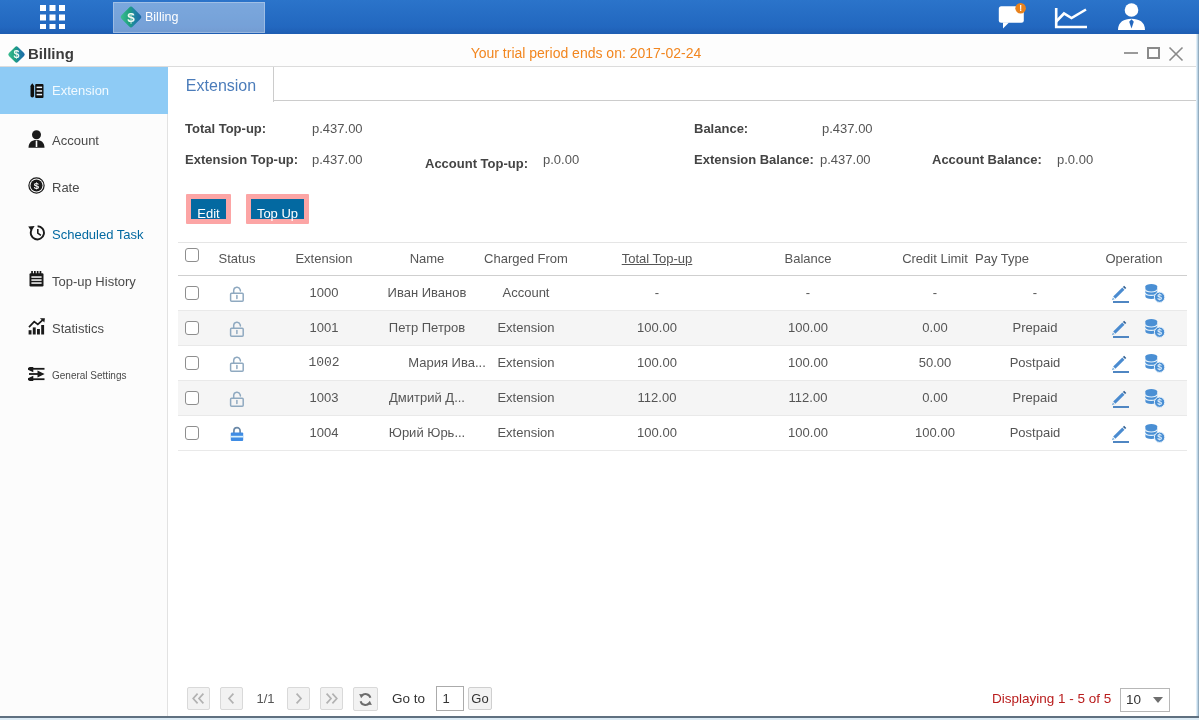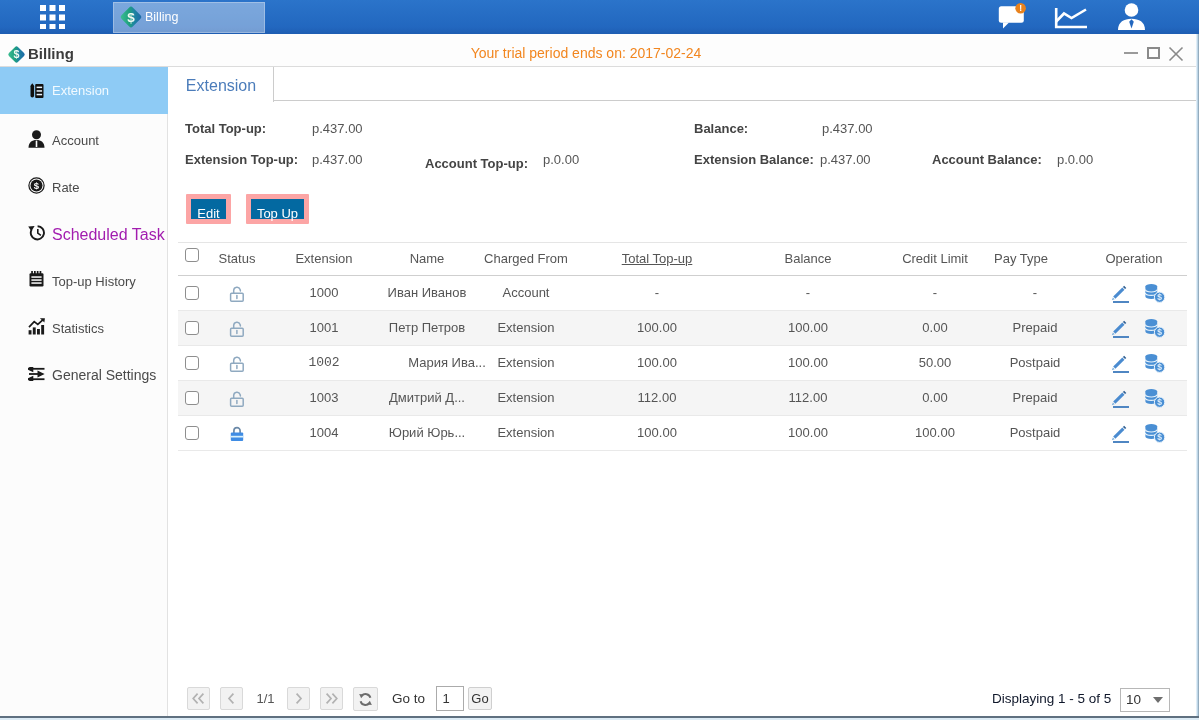--- a/index.html
+++ b/index.html
@@ -132,21 +132,21 @@
     </div>
 
     <div style="position:relative;height:47px;">
       <svg class="abs" style="left:28px;top:13px;" width="18" height="17" viewBox="0 0 18 17">
         <path d="M3.6,5.6 A6.6,6.6 0 1 0 9.6,2.2" fill="none" stroke="#1a1a1a" stroke-width="1.9"></path>
         <polygon points="0.2,2.4 6.6,2.0 3.4,7.2" fill="#1a1a1a"></polygon>
         <g stroke="#1a1a1a" stroke-width="1.6" fill="none">
             <polyline points="9.8,5.0 9.8,9.2 12.9,11.3"></polyline>
           </g>
       </svg>
-      <div class="abs" style="left:52px;top:0;height:47px;line-height:47px;font-size:16px;color:#a21caf;">Scheduled Task</div>
+      <div class="abs" style="left:52px;top:0;height:47px;line-height:47px;font-size:13px;color:#0369a1;">Scheduled Task</div>
     </div>
 
     <div style="position:relative;height:47px;">
       <svg class="abs" style="left:29px;top:13px;" width="15" height="16" viewBox="0 0 15 16">
         <rect x="0.5" y="2.2" width="14" height="13.3" rx="1.2" fill="#1a1a1a"></rect>
         <g fill="#1a1a1a">
             <rect x="2.2" y="0" width="1.7" height="3.5"></rect>
             <rect x="5" y="0" width="1.7" height="3.5"></rect>
             <rect x="7.8" y="0" width="1.7" height="3.5"></rect>
             <rect x="10.6" y="0" width="1.7" height="3.5"></rect>
@@ -178,21 +178,21 @@
       <svg class="abs" style="left:28px;top:15px;" width="18" height="14" viewBox="0 0 18 14">
         <g stroke="#1a1a1a" stroke-width="1.8" fill="#1a1a1a">
           <line x1="3.5" y1="1.8" x2="16.5" y2="1.8"></line>
             <polygon points="0.2,1.8 4.4,-0.3 4.4,3.9"></polygon>
           <line x1="1" y1="7" x2="11.5" y2="7"></line>
             <polygon points="14.6,7 10.4,4.9 10.4,9.1"></polygon>
           <line x1="3.5" y1="12.2" x2="16.5" y2="12.2"></line>
             <polygon points="0.2,12.2 4.4,10.1 4.4,14.3"></polygon>
         </g>
       </svg>
-      <div class="abs" style="left:52px;top:0;height:47px;line-height:47px;font-size:14px;color:#4a4a4a;">General Settings</div>
+      <div class="abs" style="left:52px;top:0;height:47px;line-height:47px;font-size:10px;color:#4a4a4a;">General Settings</div>
     </div>
   </div>
 </div>
 
 <div class="abs" style="left:168px;top:67px;width:1028px;height:649px;background:#ffffff;">
 
   <div class="abs" style="left:0;top:0;width:1028px;height:34px;border-bottom:1px solid #cccccc;background:#fff;"></div>
   <div class="abs" style="left:0;top:0;width:106px;height:35px;background:#fff;border-right:1px solid #cccccc;"></div>
   <div class="abs" style="left:0;top:0;width:106px;height:37px;line-height:37px;text-align:center;font-size:16px;color:#4b7cba;">Extension</div>
 
@@ -217,21 +217,21 @@
 
     <div style="position:relative;height:33px;border-bottom:1px solid #cfcfcf;">
       <span class="cb" style="top:5px;"></span>
       <span class="th" style="left:59px;">Status</span>
       <span class="th" style="left:146px;">Extension</span>
       <span class="th" style="left:249px;">Name</span>
       <span class="th" style="left:348px;">Charged From</span>
       <span class="th" style="left:479px;text-decoration:underline;">Total Top-up</span>
       <span class="th" style="left:630px;">Balance</span>
       <span class="th" style="left:757px;">Credit Limit</span>
-      <span class="th" style="left:843px;">Pay Type</span>
+      <span class="th" style="left:824px;">Pay Type</span>
       <span class="th" style="left:956px;">Operation</span>
     </div>
 
     <div class="tr">
       <span class="cb" style="top:10px;"></span>
       <svg class="abs lock" style="left:51px;top:9px;">
           <use href="#lockopen"></use>
         </svg>
       <span class="td" style="left:146px;">1000</span>
       <span class="td" style="left:249px;">Иван Иванов</span>
@@ -351,21 +351,21 @@
           <path d="M13.2,6.2 A5.3,5.3 0 0 0 4.0,4.0"></path>
           <path d="M2.8,9.8 A5.3,5.3 0 0 0 12.0,12.0"></path>
         </g>
         <polygon points="1.2,2.2 6.4,2.6 3.4,6.6" fill="#6d6d6d"></polygon>
         <polygon points="14.8,13.8 9.6,13.4 12.6,9.4" fill="#6d6d6d"></polygon>
       </svg>
     </div>
     <div class="abs" style="left:224px;top:4px;height:16px;line-height:16px;font-size:13.5px;color:#333;">Go to</div>
     <div class="abs" style="left:267.5px;top:-1px;width:28px;height:25px;border:1px solid #ababab;background:#fff;font-size:13px;color:#333;line-height:23px;padding-left:6px;">1</div>
     <div class="abs" style="left:300px;top:0;width:24px;height:23px;background:#f2f2f2;border:1px solid #cfcfcf;border-radius:2px;text-align:center;line-height:22px;font-size:13px;color:#333;">Go</div>
-    <div class="abs" style="left:824px;top:4px;height:16px;line-height:16px;font-size:13.5px;color:#0f172a;">Displaying 1 - 5 of 5</div>
+    <div class="abs" style="left:824px;top:4px;height:16px;line-height:16px;font-size:13.5px;color:#b91c1c;">Displaying 1 - 5 of 5</div>
     <div class="abs" style="left:952px;top:0.5px;width:50px;height:24px;border:1px solid #b7b7b7;background:#fff;">
       <span style="position:absolute;left:5px;top:0;height:22px;line-height:22px;font-size:13.5px;color:#333;">10</span>
       <svg style="position:absolute;right:6px;top:8.5px;" width="10" height="6" viewBox="0 0 10 6">
           <polygon points="0,0 10,0 5,6" fill="#6e6e6e"></polygon>
         </svg>
     </div>
   </div>
 </div>
 
 <svg width="0" height="0" style="position:absolute;">

